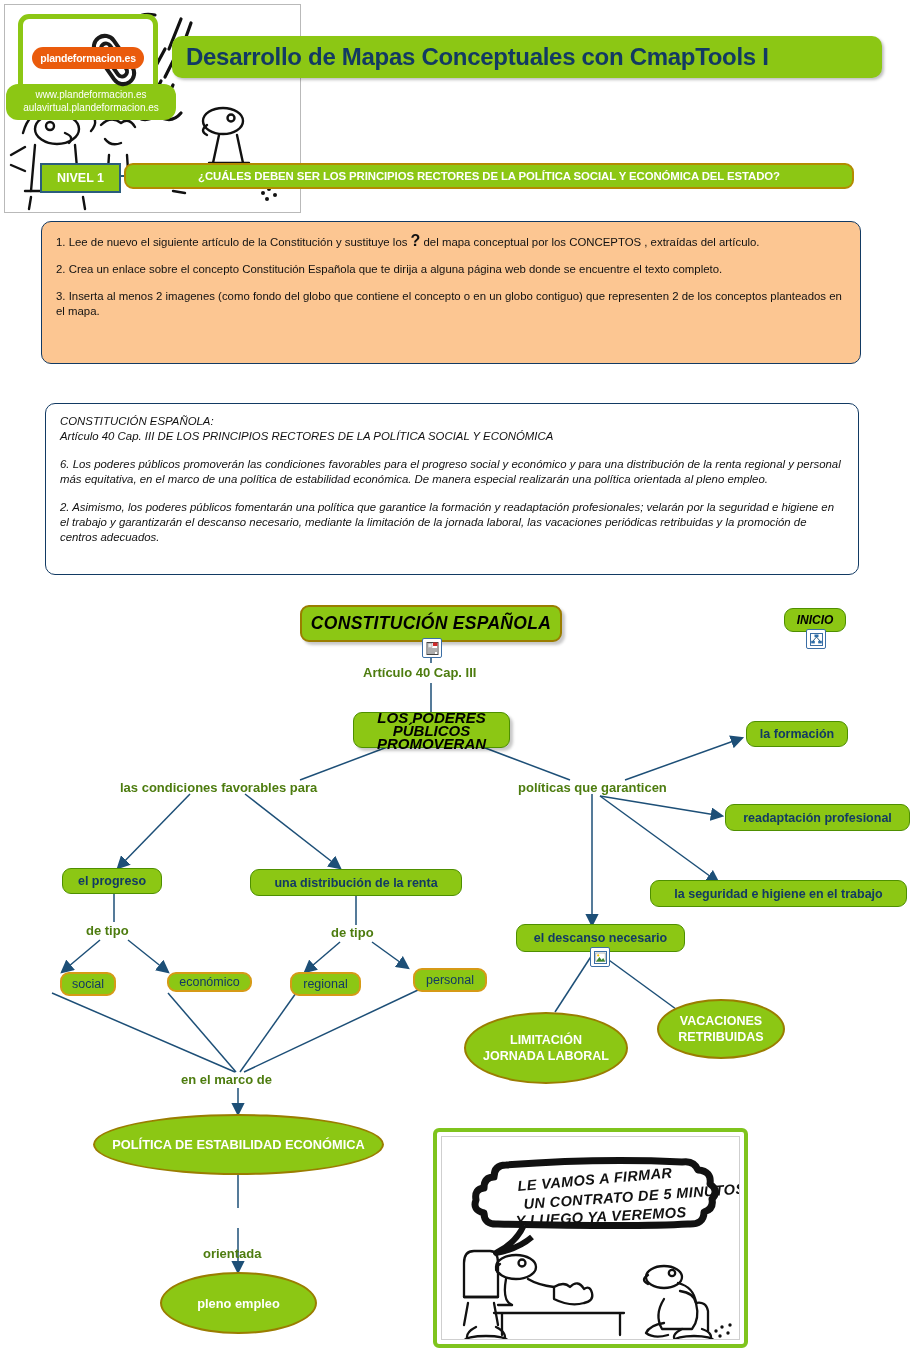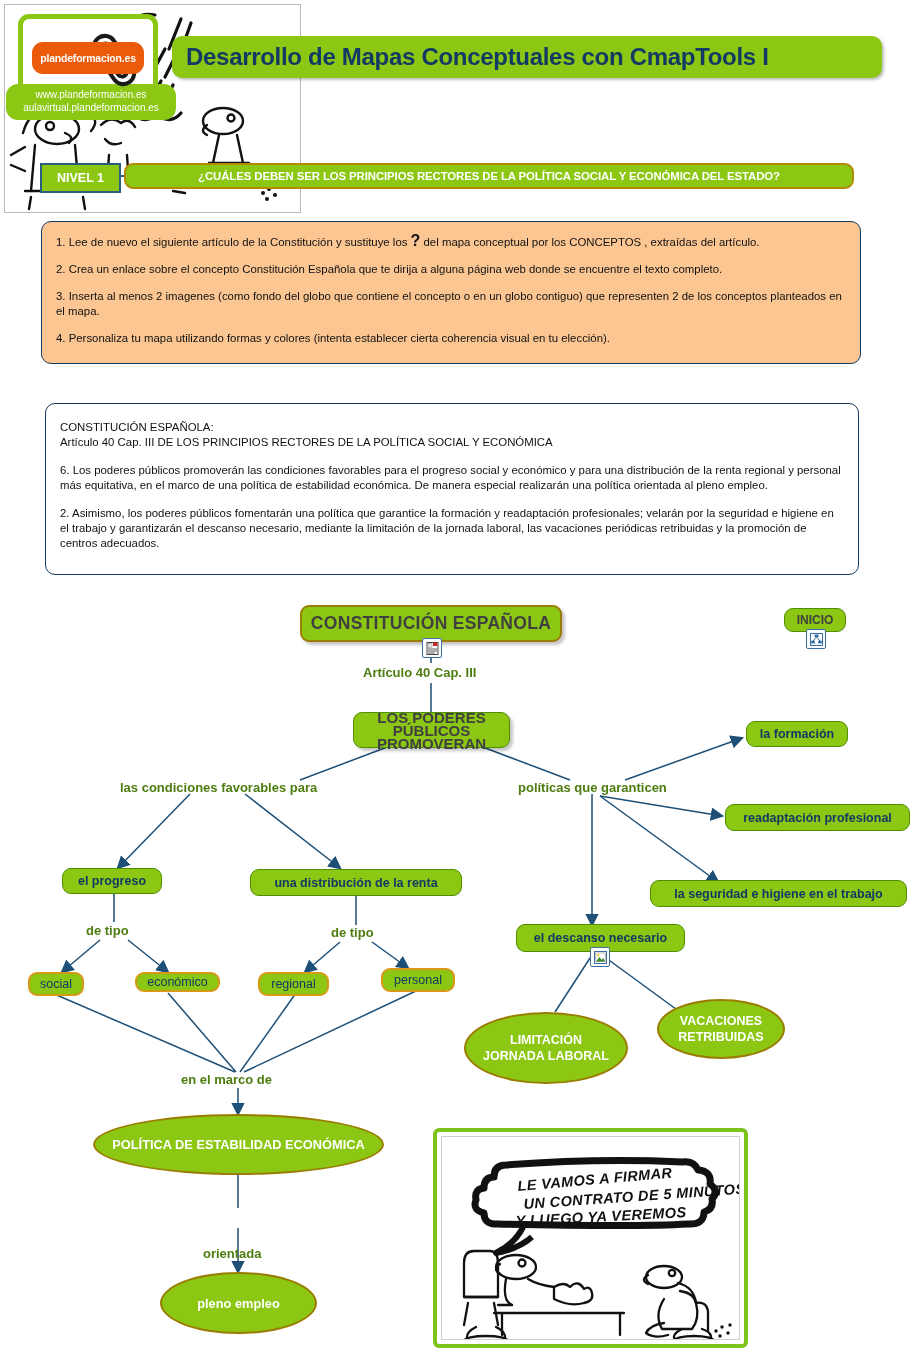--- a/index.html
+++ b/index.html
@@ -8,21 +8,21 @@
 
   
   #header-area{position:absolute;left:0;top:0;width:913px;height:215px;}
   #cartoon-frame-top{position:absolute;left:4px;top:4px;width:295px;height:207px;
       border:1px solid #b9b9b9;background:#fff;overflow:hidden;}
   .cart-svg{position:absolute;left:0;top:0;}
 
   #logo-card{position:absolute;left:18px;top:14px;width:140px;height:88px;
       background:#ffffff;border:5px solid #8cc714;border-radius:11px;box-sizing:border-box;
       display:flex;align-items:center;justify-content:center;}
-  #logo-pill{width:112px;height:32px;background:#ea5b0c;border-radius:11px;
+  #logo-pill{width:112px;height:22px;background:#ea5b0c;border-radius:11px;
       color:#fff;font-size:10.5px;font-weight:bold;display:flex;align-items:center;
       justify-content:center;letter-spacing:-.2px;position:relative;z-index:2;}
   #logo-clip{position:absolute;left:58px;top:8px;width:66px;height:66px;z-index:1;}
 
   #url-box{position:absolute;left:6px;top:84px;width:170px;height:36px;
       background:#8cc714;border-radius:12px;color:#ffffff;font-size:10px;
       line-height:13px;text-align:center;padding-top:4px;box-sizing:border-box;}
   #url-box div{white-space:nowrap;}
 
   #title-bar{position:absolute;left:172px;top:36px;width:710px;height:42px;
@@ -45,38 +45,38 @@
   
   #instructions{position:absolute;left:41px;top:221px;width:820px;height:143px;
       background:#fcc692;border:1.5px solid #123a63;border-radius:10px;
       box-sizing:border-box;padding:11px 14px 0 14px;}
   #instructions p{margin:0 0 12px 0;font-size:11.4px;color:#111111;line-height:15px;}
   #instructions .qm{font-size:16px;font-weight:bold;}
 
   
   #article{position:absolute;left:45px;top:403px;width:814px;height:172px;
       background:#ffffff;border:1.3px solid #123a63;border-radius:10px;
-      box-sizing:border-box;padding:16px 14px 0 14px;}
+      box-sizing:border-box;padding:10px 14px 0 14px;font-style:italic;}
   #article p{margin:0;font-size:11.4px;color:#111111;line-height:15px;}
   #article p.gap{margin-top:13px;}
 
   
   #cmap{position:absolute;left:0;top:580px;width:913px;height:773px;}
   #cmap svg.lines{position:absolute;left:0;top:0;width:913px;height:773px;}
 
   .node{position:absolute;box-sizing:border-box;display:flex;align-items:center;
         justify-content:center;text-align:center;border-radius:9px;
         background:#8cc714;}
   .node.shadow{box-shadow:3px 3px 3px rgba(0,0,0,.22);}
-  .n-white{color:#404040;font-weight:bold;}
+  .n-white{color:#000000;font-weight:bold;font-style:italic;}
   .n-blue{color:#123a63;font-weight:bold;}
   .n-blue-nb{color:#123a63;font-weight:normal;}
   .b-olive{border:2.5px solid #9a7d00;}
   .b-green{border:1.6px solid #4e8f00;}
-  .b-gold{border:2px solid #d69a16;}
+  .b-gold{border:2px solid #d69a16;margin-left:32px;}
 
   .ell{position:absolute;box-sizing:border-box;display:flex;align-items:center;
        justify-content:center;text-align:center;background:#8cc714;
        border-radius:50%;border:2.2px solid #9a7d00;color:#ffffff;font-weight:bold;}
 
   .lbl{position:absolute;color:#4d7c0f;font-weight:bold;white-space:nowrap;}
 
   .rsc-icon{position:absolute;width:18px;height:18px;border:1.4px solid #3b6ea5;
       background:#ffffff;border-radius:2px;display:flex;align-items:center;
       justify-content:center;overflow:hidden;}
@@ -151,21 +151,20 @@
 
   <div id="connector-line"></div>
   <div id="nivel-badge">NIVEL 1</div>
   <div id="question-bar">¿CUÁLES DEBEN SER LOS PRINCIPIOS RECTORES DE LA POLÍTICA SOCIAL Y ECONÓMICA DEL ESTADO?</div>
 </div>
 
 <div id="instructions">
   <p><span>1. Lee de nuevo el siguiente artículo de la Constitución y sustituye los </span><span class="qm">?</span><span> del mapa conceptual por los CONCEPTOS , extraídas del artículo.</span></p>
   <p>2. Crea un enlace sobre el concepto Constitución Española que te dirija a alguna página web donde se encuentre el texto completo.</p>
   <p>3. Inserta al menos 2 imagenes (como fondo del globo que contiene el concepto o en un globo contiguo) que representen 2 de los conceptos planteados en el mapa.</p>
-  <p>4. Personaliza tu mapa utilizando formas y colores (intenta establecer cierta coherencia visual en tu elección).</p>
 </div>
 
 <div id="article">
   <p>CONSTITUCIÓN ESPAÑOLA:</p>
   <p>Artículo 40 Cap. III  DE LOS PRINCIPIOS RECTORES DE LA POLÍTICA SOCIAL Y ECONÓMICA</p>
   <p class="gap">6. Los poderes públicos promoverán las condiciones favorables para el progreso social y económico y para una distribución de la renta regional y personal más equitativa, en el marco de una política de estabilidad económica. De manera especial realizarán una política orientada al pleno empleo.</p>
   <p class="gap">2. Asimismo, los poderes públicos fomentarán una política que garantice la formación y readaptación profesionales; velarán por la seguridad e higiene en el trabajo y garantizarán el descanso necesario, mediante la limitación de la jornada laboral, las vacaciones periódicas retribuidas y la promoción de centros adecuados.</p>
 </div>
 
 <div id="cmap">

